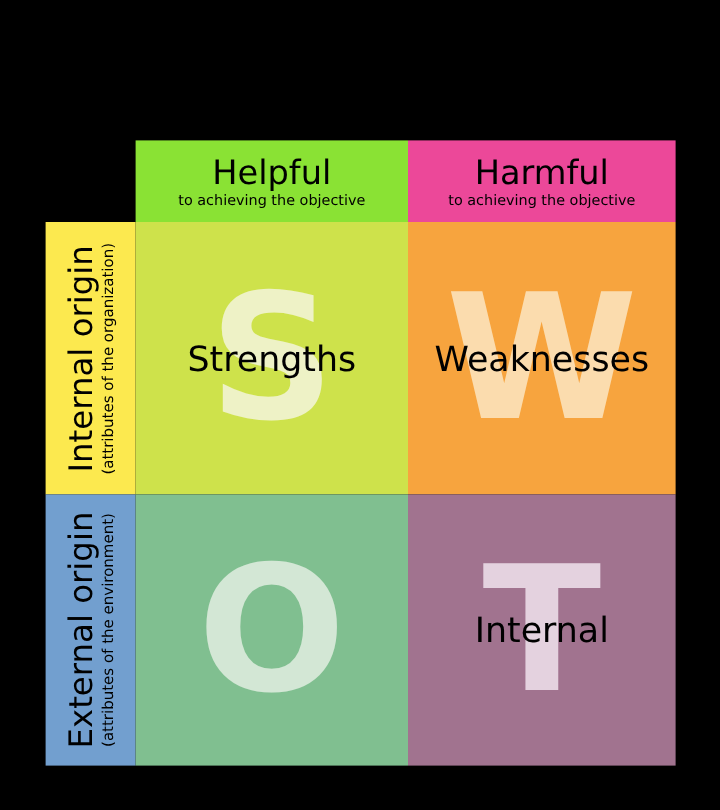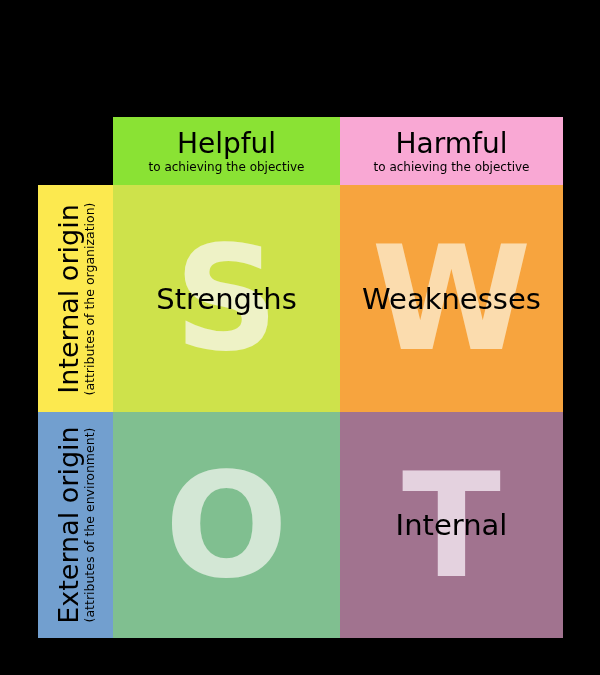--- a/index.html
+++ b/index.html
@@ -85,21 +85,21 @@
 
   <div class="grid">
 
     <div class="corner"></div>
 
     <div class="col-header" style="background-color: rgb(138, 226, 52);">
       <div class="col-main">Helpful</div>
       <div class="col-sub">to achieving the objective</div>
     </div>
 
-    <div class="col-header" style="background-color: #f9a8d4;">
+    <div class="col-header" style="background-color: #ec4899;">
       <div class="col-main">Harmful</div>
       <div class="col-sub">to achieving the objective</div>
     </div>
 
     <div class="side-header" style="background-color: rgb(252, 233, 79);">
       <div class="side-rot">
         <div class="side-main">Internal origin</div>
         <div class="side-sub">(attributes of the organization)</div>
       </div>
     </div>

